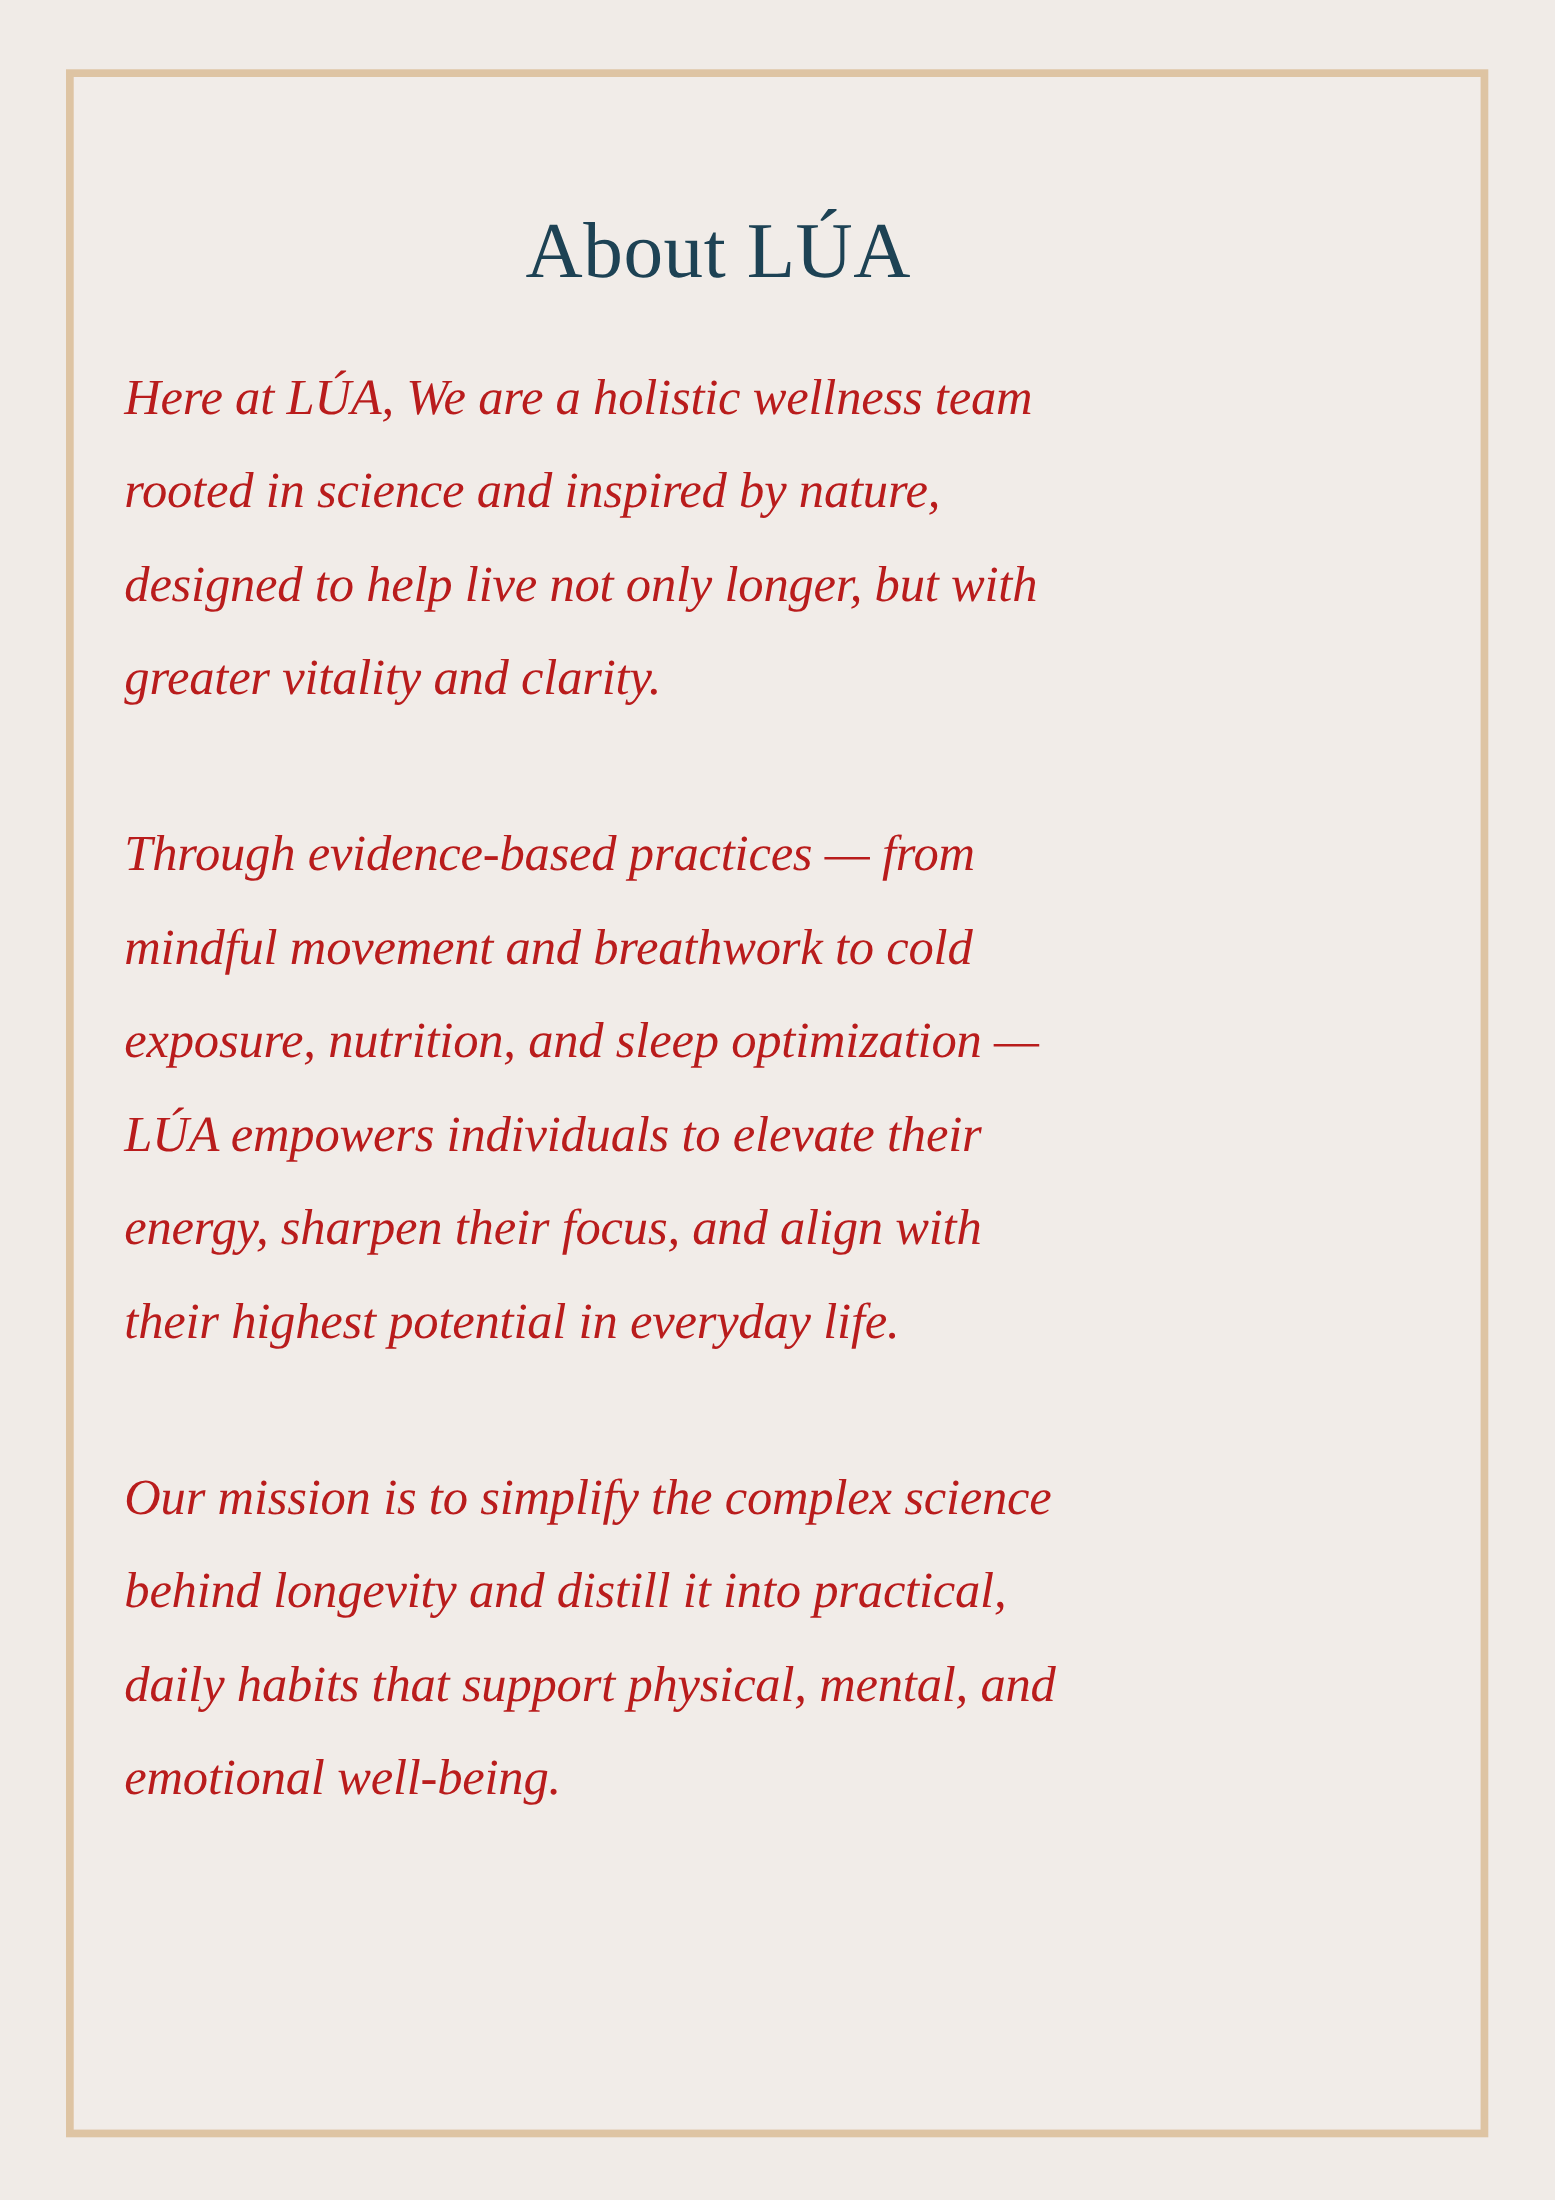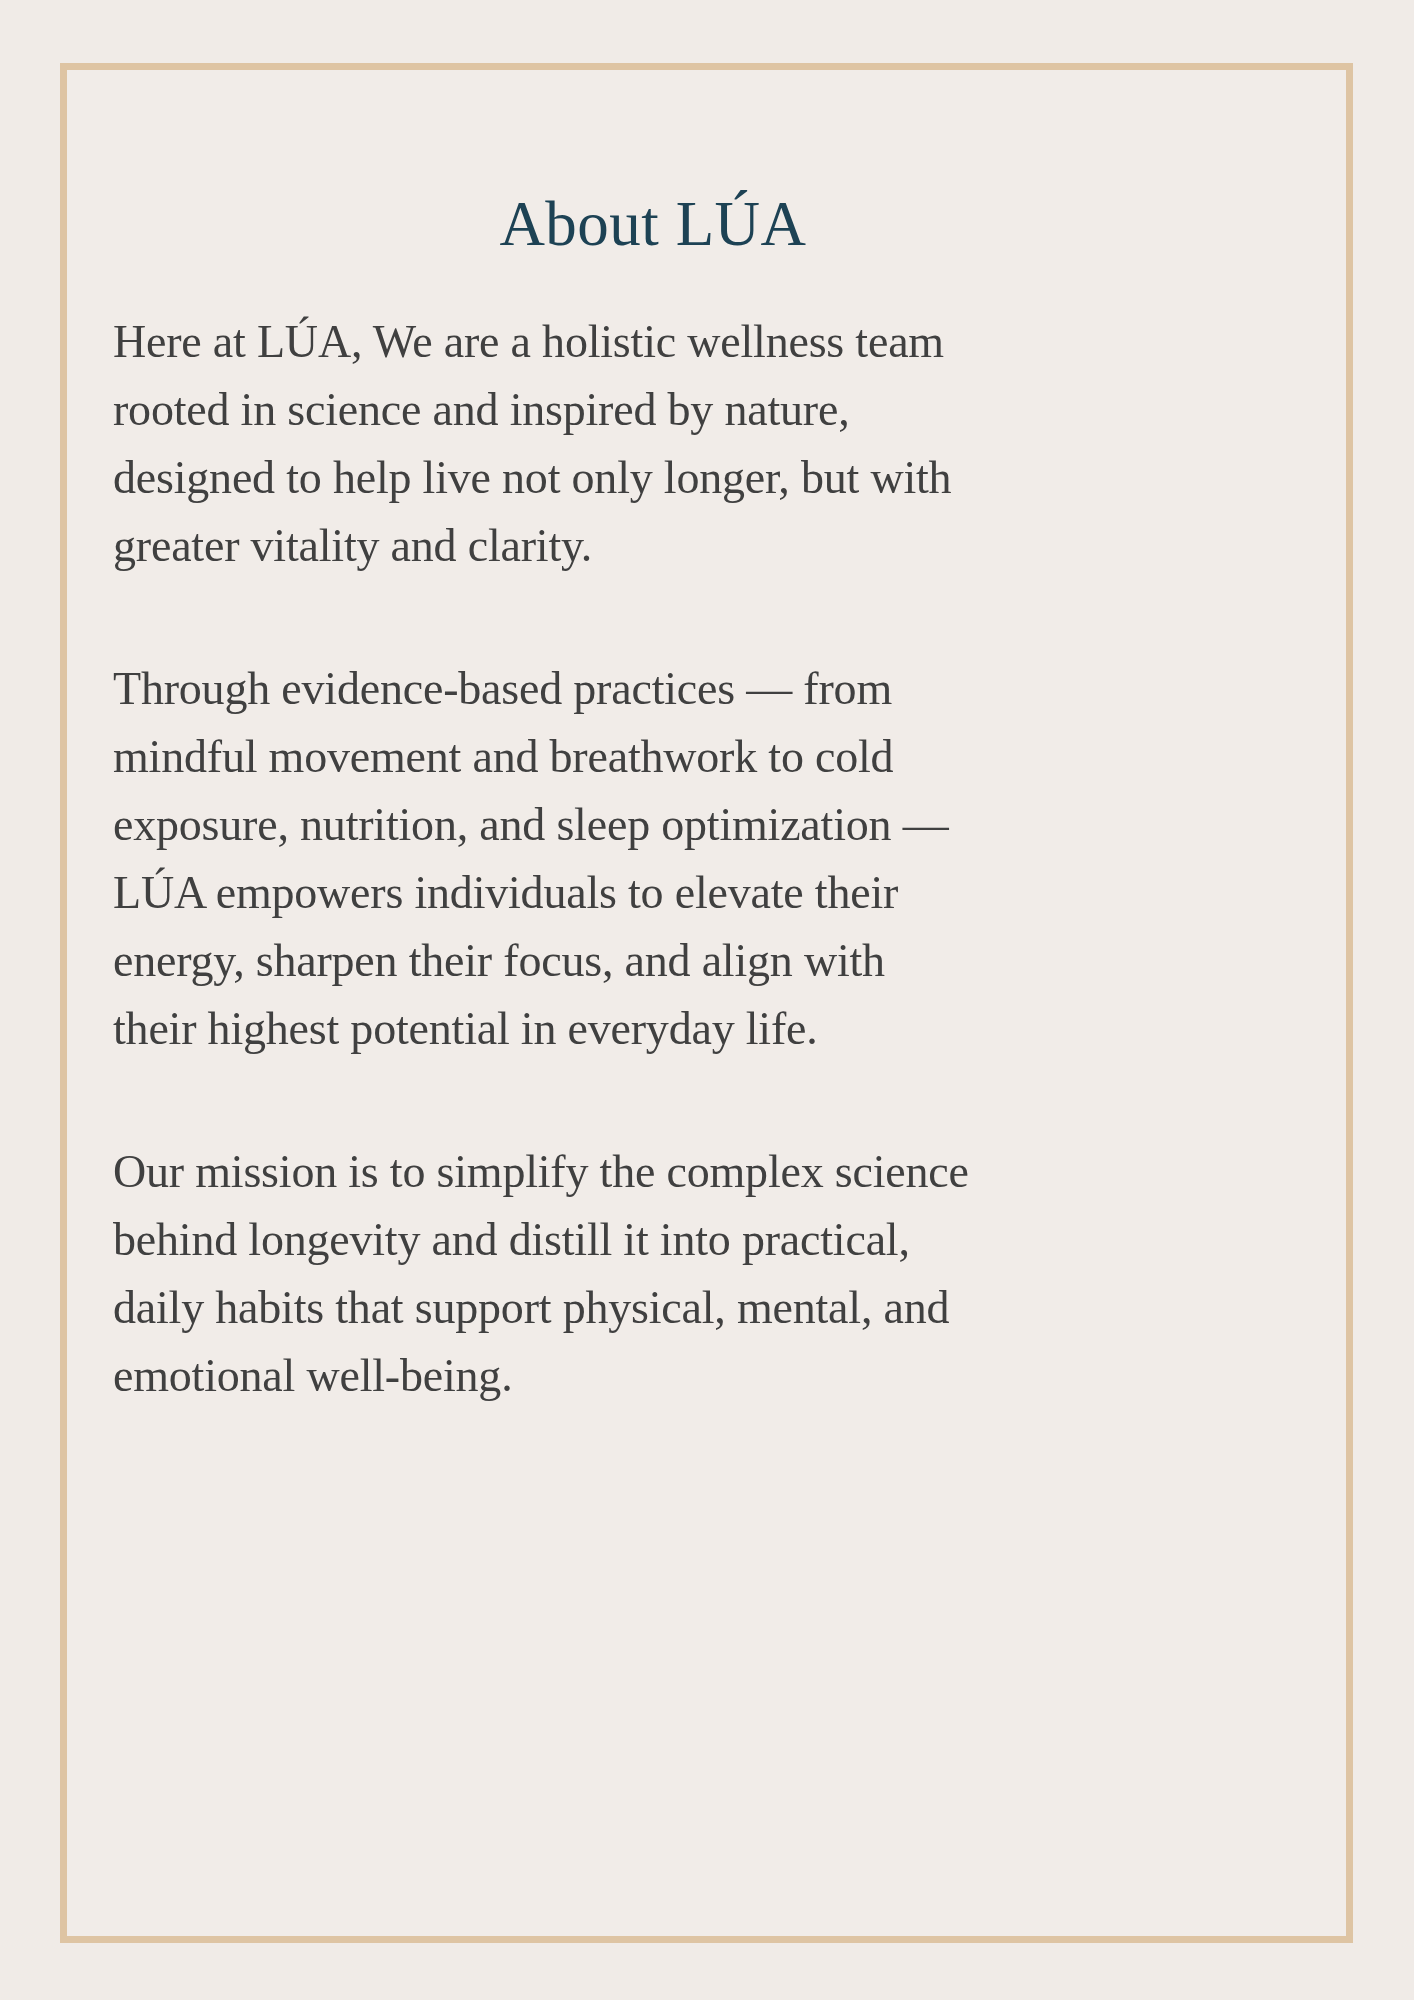--- a/index.html
+++ b/index.html
@@ -29,35 +29,36 @@
     box-sizing: content-box;
   }
   .content {
     position: absolute;
     left: 113px;
     top: 0;
     width: 1080px;
   }
   .title {
     margin: 190px 0 50px 0;
-    font-size: 63px;
+    font-size: 72px;
     font-weight: 500;
     line-height: 1.08;
     text-align: center;
     letter-spacing: 0.5px;
     color: #1d4254;
   }
   .paragraph {
     margin: 0 0 75px 0;
     font-size: 46px;
     font-weight: 400;
-    line-height: 68px;
+    line-height: 85px;
     letter-spacing: -0.2px;
     white-space: pre-line;   
-    color: #404040;
+    color: #b91c1c;
+    font-style: italic;
   }
 </style>
 </head>
 <body>
 
 <div class="page">
   <div class="frame"></div>
   <div class="content">
     <h1 class="title">About LÚA</h1>
     <div class="paragraph">Here at LÚA, We are a holistic wellness team

